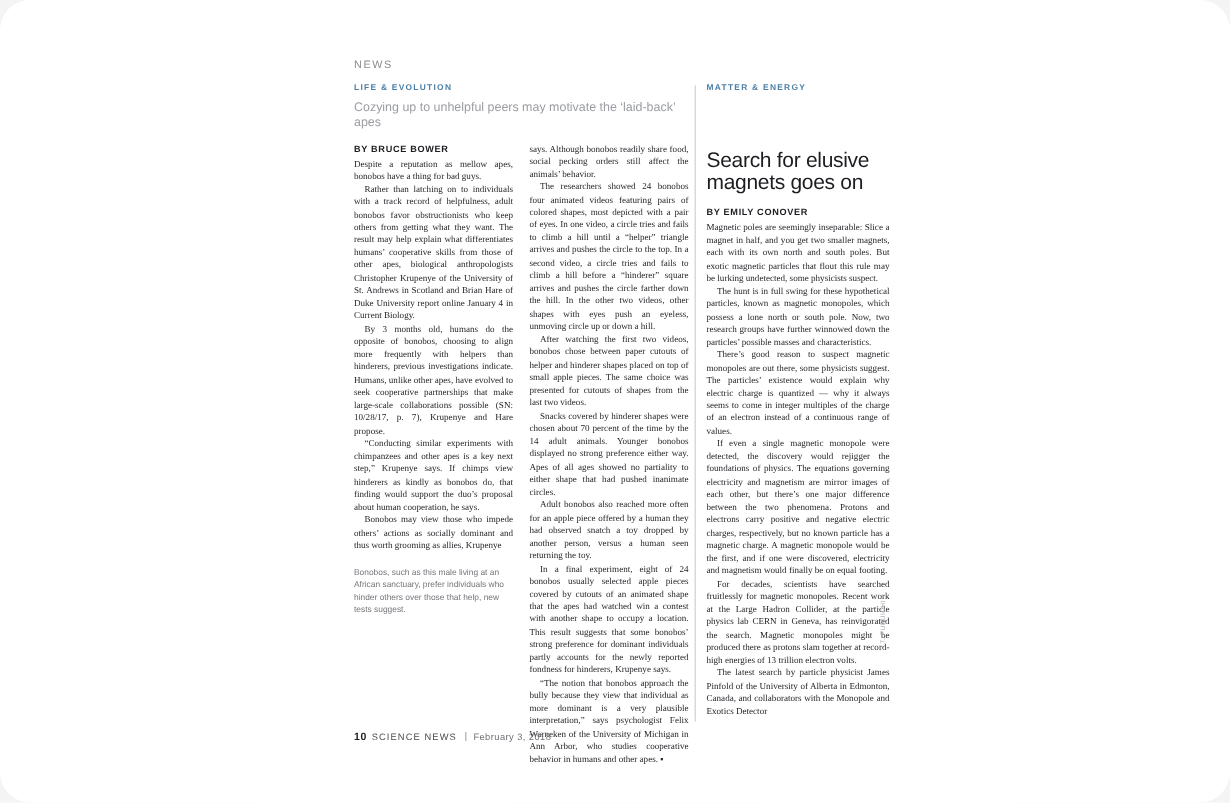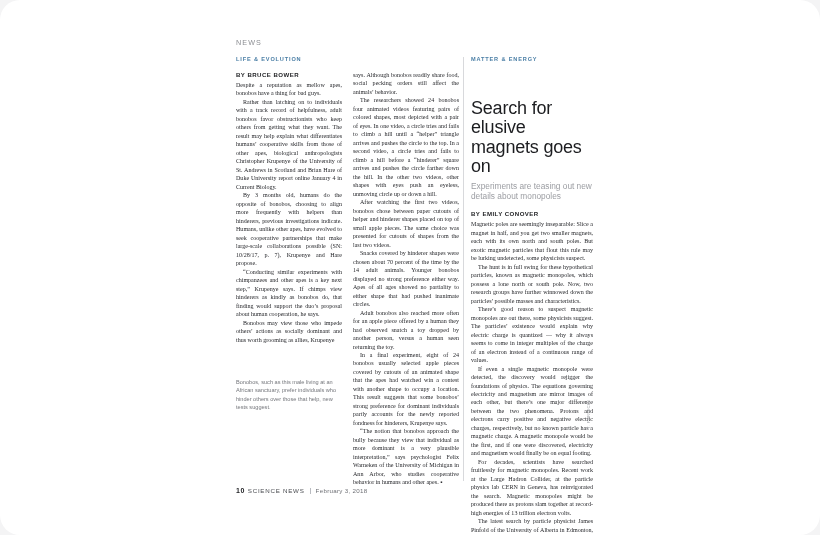--- a/index.html
+++ b/index.html
@@ -76,21 +76,21 @@
 
   .headline {
     font-family: "Liberation Sans", sans-serif;
     font-weight: 400;
     color: #1c1d20;
     margin: 0;
     line-height: 1.08;
     letter-spacing: -0.2px;
   }
   #article-left .headline  { font-size: 15.4px; }
-  #article-right .headline { font-size: 18px; margin-top: 37px; }
+  #article-right .headline { font-size: 14px; margin-top: 37px; }
 
   .deck {
     font-family: "Liberation Sans", sans-serif;
     font-weight: 400;
     color: #9b9da2;
     margin: 4px 0 0 0;
     line-height: 1.24;
   }
   #article-left .deck  { font-size: 8.3px; }
   #article-right .deck { font-size: 8.3px; }
@@ -188,20 +188,21 @@
 
 <div id="page-sheet">
   <div id="page-inner">
 
     <div class="running-head">NEWS</div>
 
     <div class="divider-vert"></div>
 
     <div class="article" id="article-left">
       <div class="kicker">LIFE &amp; EVOLUTION</div>
+      <p class="deck">Cozying up to unhelpful peers may motivate the ‘laid-back’ apes</p>
 
       <div class="cols">
         <div class="col">
           <div class="byline">BY BRUCE BOWER</div>
           <p class="body-text">Despite a reputation as mellow apes, bonobos have a thing for bad guys.</p>
           <p class="body-text">Rather than latching on to individuals with a track record of helpfulness, adult bonobos favor obstructionists who keep others from getting what they want. The result may help explain what differentiates humans’ cooperative skills from those of other apes, biological anthropologists Christopher Krupenye of the University of St. Andrews in Scotland and Brian Hare of Duke University report online January 4 in Current Biology.</p>
           <p class="body-text">By 3 months old, humans do the opposite of bonobos, choosing to align more frequently with helpers than hinderers, previous investigations indicate. Humans, unlike other apes, have evolved to seek cooperative partnerships that make large-scale collaborations possible (SN: 10/28/17, p. 7), Krupenye and Hare propose.</p>
           <p class="body-text">“Conducting similar experiments with chimpanzees and other apes is a key next step,” Krupenye says. If chimps view hinderers as kindly as bonobos do, that finding would support the duo’s proposal about human cooperation, he says.</p>
           <p class="body-text">Bonobos may view those who impede others’ actions as socially dominant and thus worth grooming as allies, Krupenye</p>
         </div>
@@ -215,21 +216,20 @@
           <p class="body-text">“The notion that bonobos approach the bully because they view that individual as more dominant is a very plausible interpretation,” says psychologist Felix Warneken of the University of Michigan in Ann Arbor, who studies cooperative behavior in humans and other apes. ▪</p>
         </div>
       </div>
     </div>
 
     <div class="caption">Bonobos, such as this male living at an African sanctuary, prefer individuals who hinder others over those that help, new tests suggest.</div>
 
     <div class="article" id="article-right">
       <div class="kicker">MATTER &amp; ENERGY</div>
       <h1 class="headline">Search for elusive magnets goes on</h1>
-      <p class="deck">Experiments are teasing out new details about monopoles</p>
 
       <div class="cols">
         <div class="col">
           <div class="byline">BY EMILY CONOVER</div>
           <p class="body-text">Magnetic poles are seemingly inseparable: Slice a magnet in half, and you get two smaller magnets, each with its own north and south poles. But exotic magnetic particles that flout this rule may be lurking undetected, some physicists suspect.</p>
           <p class="body-text">The hunt is in full swing for these hypothetical particles, known as magnetic monopoles, which possess a lone north or south pole. Now, two research groups have further winnowed down the particles’ possible masses and characteristics.</p>
           <p class="body-text">There’s good reason to suspect magnetic monopoles are out there, some physicists suggest. The particles’ existence would explain why electric charge is quantized — why it always seems to come in integer multiples of the charge of an electron instead of a continuous range of values.</p>
           <p class="body-text">If even a single magnetic monopole were detected, the discovery would rejigger the foundations of physics. The equations governing electricity and magnetism are mirror images of each other, but there’s one major difference between the two phenomena. Protons and electrons carry positive and negative electric charges, respectively, but no known particle has a magnetic charge. A magnetic monopole would be the first, and if one were discovered, electricity and magnetism would finally be on equal footing.</p>
           <p class="body-text">For decades, scientists have searched fruitlessly for magnetic monopoles. Recent work at the Large Hadron Collider, at the particle physics lab CERN in Geneva, has reinvigorated the search. Magnetic monopoles might be produced there as protons slam together at record-high energies of 13 trillion electron volts.</p>
           <p class="body-text">The latest search by particle physicist James Pinfold of the University of Alberta in Edmonton, Canada, and collaborators with the Monopole and Exotics Detector</p>

